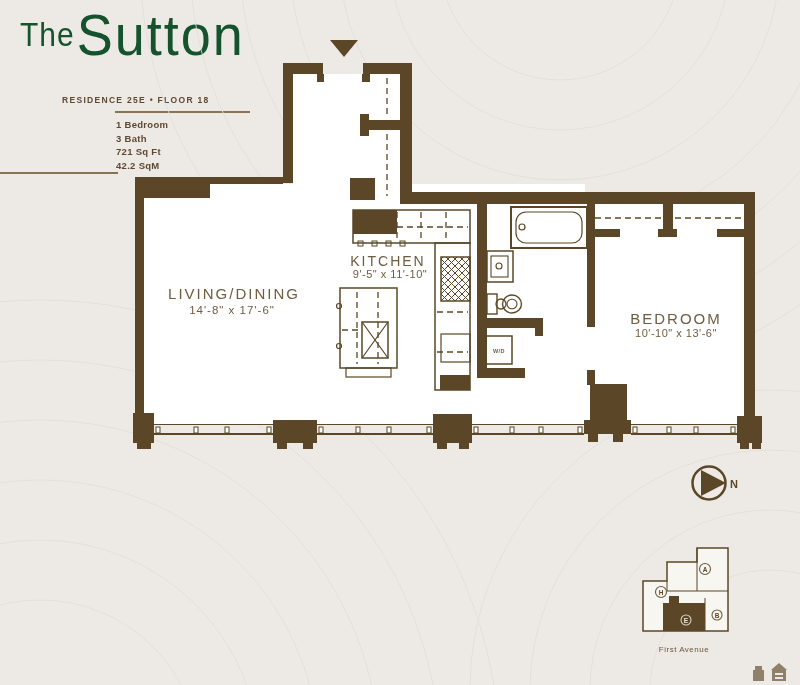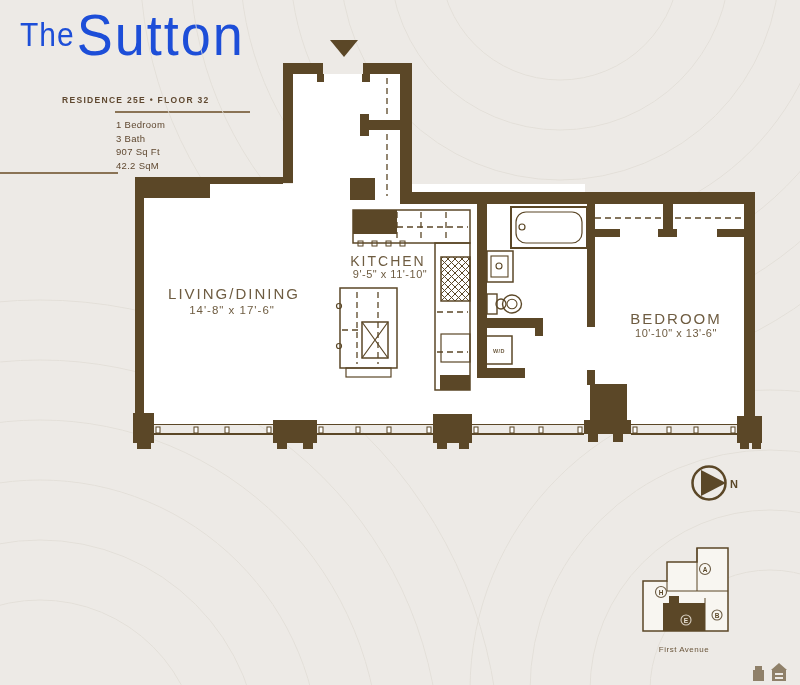--- a/index.html
+++ b/index.html
@@ -3,41 +3,41 @@
 <meta charset="utf-8">
 <style>
   html,body{margin:0;padding:0;}
   body{
     width:800px;height:685px;position:relative;overflow:hidden;
     background:#edeae6;
     font-family:"Liberation Sans", sans-serif;
   }
   .abs{position:absolute;}
   #plan-svg{position:absolute;left:0;top:0;}
-  .logo{left:20px;top:8px;display:flex;align-items:flex-start;color:#1d4ed8;}
+  .logo{left:20px;top:8px;display:flex;align-items:flex-start;color:#14532d;}
   .logo-the{font-size:30px;margin-top:10px;letter-spacing:1px;transform:scaleY(1.08);}
   .logo-name{font-size:54px;line-height:1;margin-left:2px;letter-spacing:2px;transform:scaleY(1.05);}
   .res-line{left:62px;top:95px;font-size:8.5px;font-weight:bold;letter-spacing:1.3px;color:#5f4830;}
   .rule1{left:115px;top:111px;width:135px;height:2px;background:#8a7355;}
   .rule2{left:0px;top:172px;width:118px;height:2px;background:#8a7355;}
-  .details{left:116px;top:118px;font-size:9.5px;line-height:13.5px;color:#5f4830;letter-spacing:.3px;}
+  .details{left:116px;top:118px;font-size:9.5px;line-height:13.5px;color:#5f4830;letter-spacing:.3px;font-weight:bold;}
 </style>
 </head>
 <body>
 
 <div class="abs logo">
   <span class="logo-the">The</span>
   <span class="logo-name">Sutton</span>
 </div>
-<div class="abs res-line">RESIDENCE 25E  •  FLOOR 32</div>
+<div class="abs res-line">RESIDENCE 25E  •  FLOOR 18</div>
 <div class="abs rule1"></div>
 <div class="abs details">
   <div>1 Bedroom</div>
   <div>3 Bath</div>
-  <div>907 Sq Ft</div>
+  <div>721 Sq Ft</div>
   <div>42.2 SqM</div>
 </div>
 <div class="abs rule2"></div>
 
 <svg id="plan-svg" width="800" height="685" viewBox="0 0 800 685">
   <defs>
     <pattern id="xh" width="7" height="7" patternUnits="userSpaceOnUse">
       <path d="M0 0L7 7M7 0L0 7" stroke="#5b4727" stroke-width="1" fill="none"></path>
     </pattern>
   </defs>

